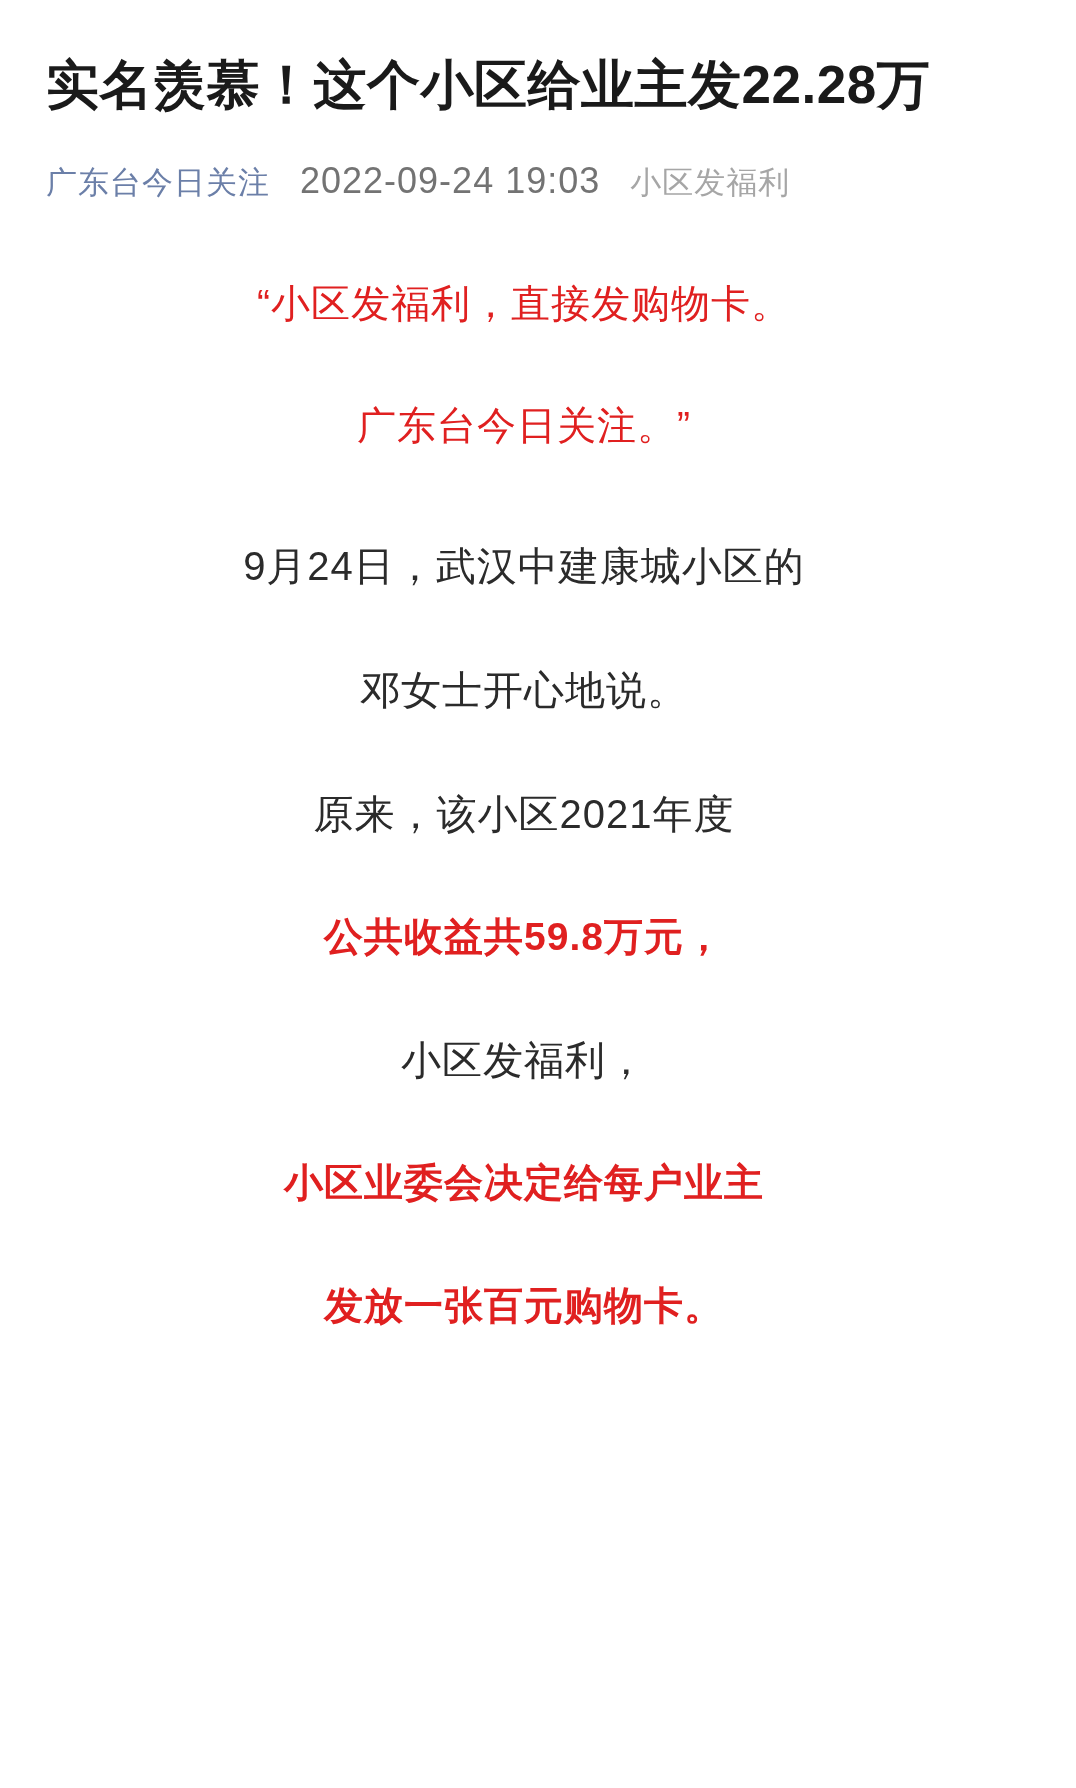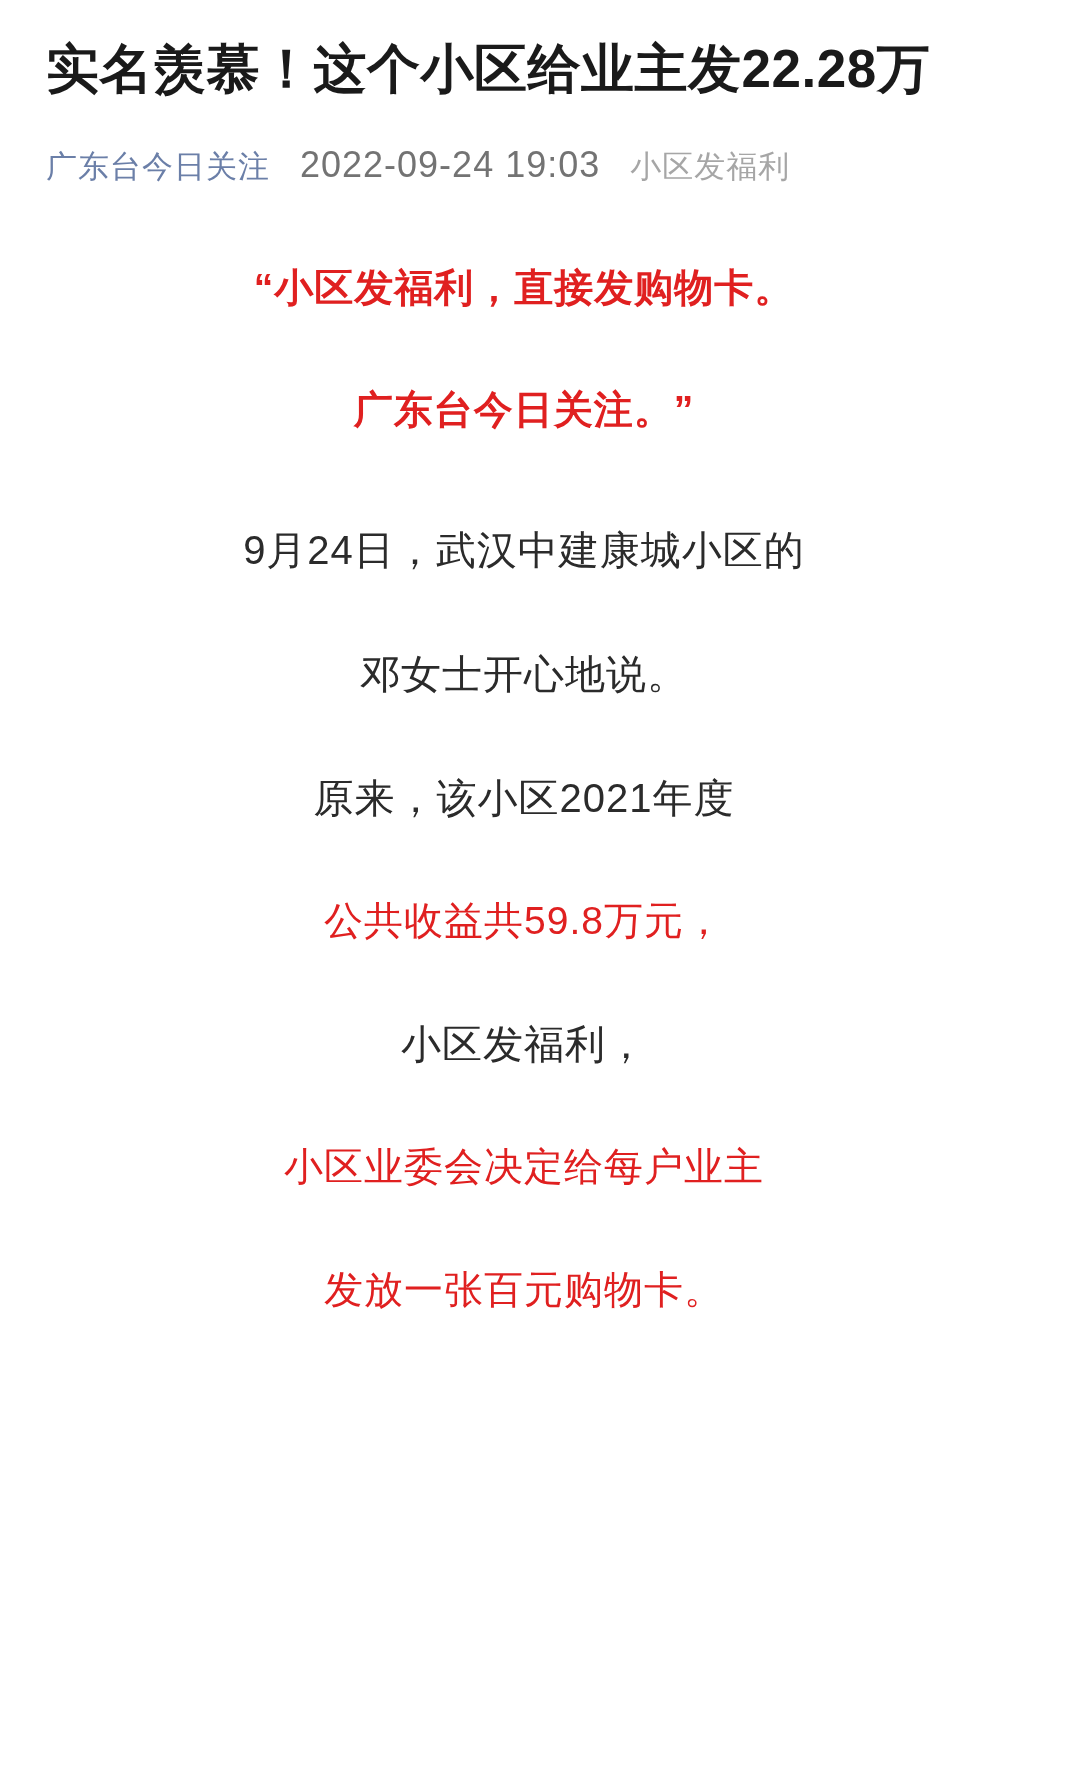--- a/index.html
+++ b/index.html
@@ -10,20 +10,21 @@
   body {
     width: 1076px;
     min-height: 1788px;
     font-family: "Liberation Sans", "DejaVu Sans", sans-serif;
     -webkit-font-smoothing: antialiased;
   }
   .article {
     padding: 34px 46px 0 46px;
     box-sizing: border-box;
     width: 1048px;
+    margin-top: 16px;
   }
   .article-title {
     font-size: 53px;
     line-height: 1.32;
     color: #1a1a1a;
     font-weight: 600;
     letter-spacing: 0.5px;
     margin: 0 0 0 0;
   }
   .meta-row {
@@ -56,27 +57,27 @@
   .para {
     text-align: center;
     font-size: 40px;
     line-height: 1.55;
     color: #2b2b2b;
     margin: 0 0 62px 0;
     letter-spacing: 1px;
   }
   .para.highlight {
     color: #e02020;
-    font-weight: 400;
+    font-weight: 700;
     font-size: 39px;
   }
   .para.quote-start,
   .para.quote-end {
     color: #e02020;
-    font-weight: 700;
+    font-weight: 400;
     font-size: 39px;
   }
   .para.gap-large {
     margin-bottom: 78px;
   }
 </style>
 </head>
 <body>
 
 <div class="article">

